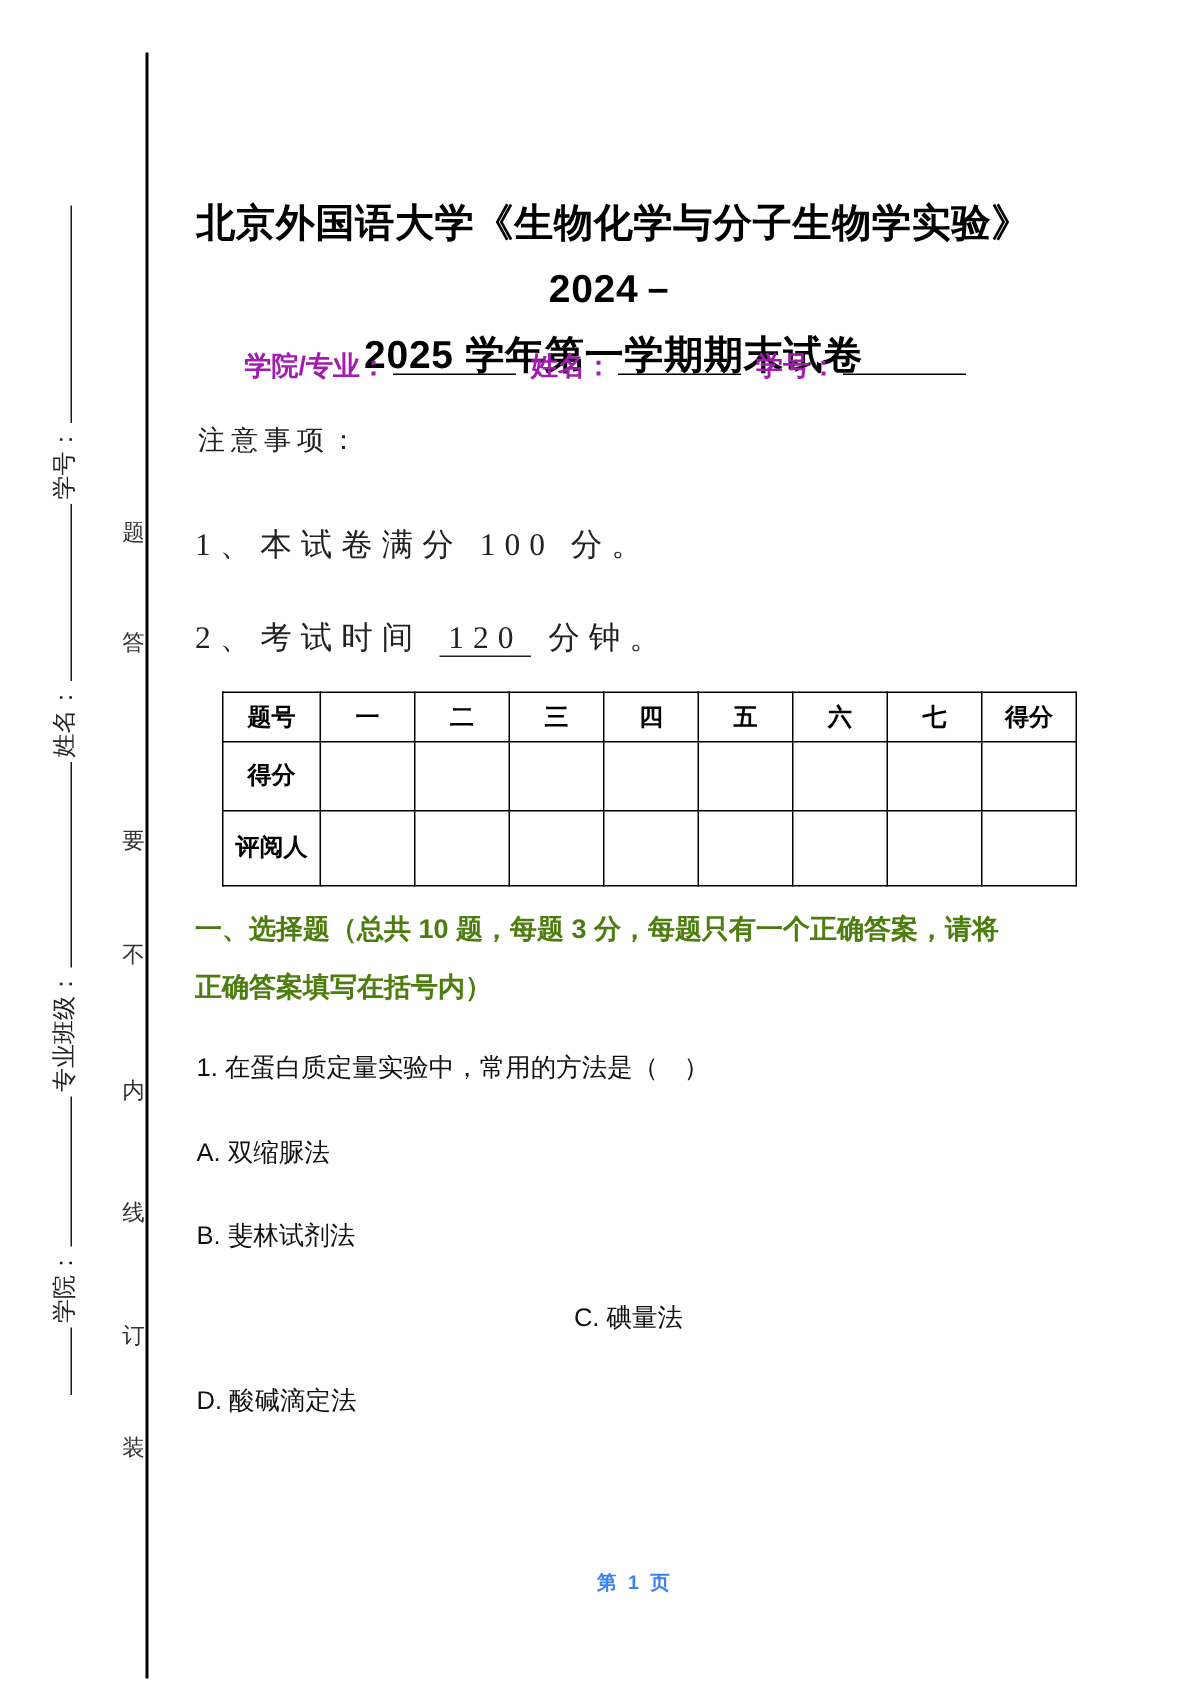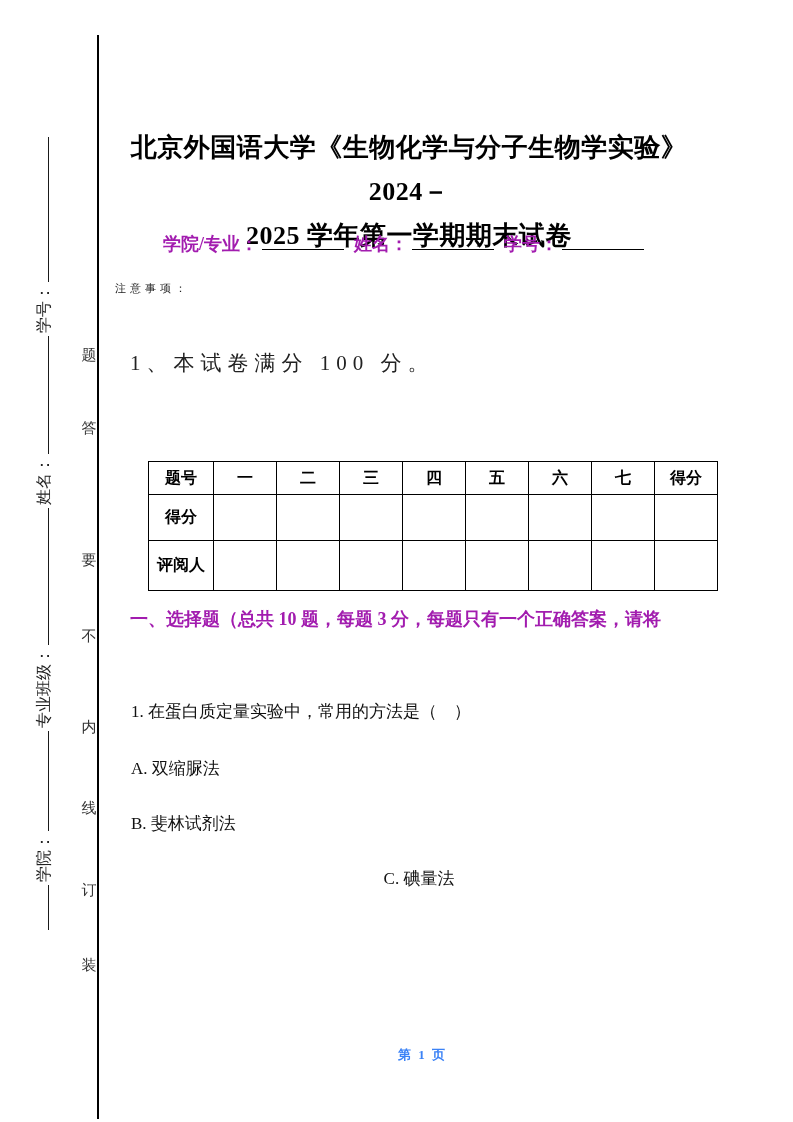--- a/index.html
+++ b/index.html
@@ -4,21 +4,21 @@
 <style>
   html,body{margin:0;padding:0;background:#ffffff;}
   .page{
     position:relative;
     width:793px;height:1122px;
     background:#ffffff;
     overflow:hidden;
     font-family:"Liberation Sans", sans-serif;
     color:#111;
   }
-  .abs{position:absolute;font-family:Liberation Serif, serif;}
+  .abs{position:absolute;}
 
   
   .binding-line{
     left:97px;top:35px;width:2px;height:1084px;
     background:#000;
   }
   .sidebar-fields{
     left:26px;top:933px;width:813px;height:36px;line-height:36px;
     transform:rotate(-90deg);
     transform-origin:0 0;
@@ -50,23 +50,23 @@
     white-space:nowrap;
   }
   .iblank{
     display:inline-block;height:2px;width:82px;
     border-bottom:1.8px solid #000;
     margin:0 10px 0 4px;
   }
 
   
   .notice-heading{
-    left:115px;top:281px;
-    font-family:"Liberation Serif", serif;
-    font-size:11px;letter-spacing:4px;color:#222;
+    left:132px;top:281px;
+    font-family:"Liberation Serif", serif;
+    font-size:18px;letter-spacing:4px;color:#222;
   }
   .note{
     left:130px;
     font-family:"Liberation Serif", serif;
     font-size:21px;letter-spacing:6px;color:#222;
     white-space:nowrap;
   }
   .note-1{top:349px;}
   .note-2{top:411px;}
   .note-fill{
@@ -88,21 +88,21 @@
   }
   .score-table .col-label{width:64px;margin-top:16px;}
   .score-table .col{width:62px;}
   .row-head td{height:32px;}
   .row-score td{height:45px;}
   .row-reviewer td{height:49px;margin-top:28px;}
 
   
   .sec-heading{
     left:130px;width:576px;
-    font-size:18px;font-weight:bold;color:#a21caf;
+    font-size:18px;font-weight:bold;color:#4d7c0f;
     white-space:nowrap;
   }
   .sec-heading.l1{top:607px;}
   .sec-heading.l2{top:646px;}
   .qline{
     left:131px;width:576px;
     font-size:17px;color:#111;
     white-space:nowrap;
   }
   .q1{top:700px;}
@@ -143,20 +143,25 @@
     <div>北京外国语大学《生物化学与分子生物学实验》2024－</div>
     <div>2025 学年第一学期期末试卷</div>
   </div>
 
   <div class="abs info-line">
     <span>学院/专业：</span><span class="iblank"></span><span>姓名：</span><span class="iblank"></span><span>学号：</span><span class="iblank"></span>
   </div>
 
   <div class="abs notice-heading">注意事项：</div>
   <div class="abs note note-1">1、本试卷满分 100 分。</div>
+  <div class="abs note note-2">
+    <span>2、考试时间</span>
+    <span class="note-fill">120</span>
+    <span>分钟。</span>
+  </div>
 
   <table class="abs score-table">
     <tbody>
         <tr class="row-head">
       <td class="col-label">题号</td>
       <td class="col">一</td>
       <td class="col">二</td>
       <td class="col">三</td>
       <td class="col">四</td>
       <td class="col">五</td>
@@ -183,22 +188,24 @@
       <td></td>
       <td></td>
       <td></td>
       <td></td>
       <td></td>
     </tr>
   </tbody>
     </table>
 
   <div class="abs sec-heading l1">一、选择题（总共 10 题，每题 3 分，每题只有一个正确答案，请将</div>
+  <div class="abs sec-heading l2">正确答案填写在括号内）</div>
 
   <div class="abs qline q1">1. 在蛋白质定量实验中，常用的方法是（　）</div>
   <div class="abs qline opt-b">B. 斐林试剂法</div>
   <div class="abs qline opt-a">A. 双缩脲法</div>
   <div class="abs qline opt-c">C. 碘量法</div>
+  <div class="abs qline opt-d">D. 酸碱滴定法</div>
 
 
   <div class="abs footer">第 1 页</div>
 
 </div>
 
 </body></html>

